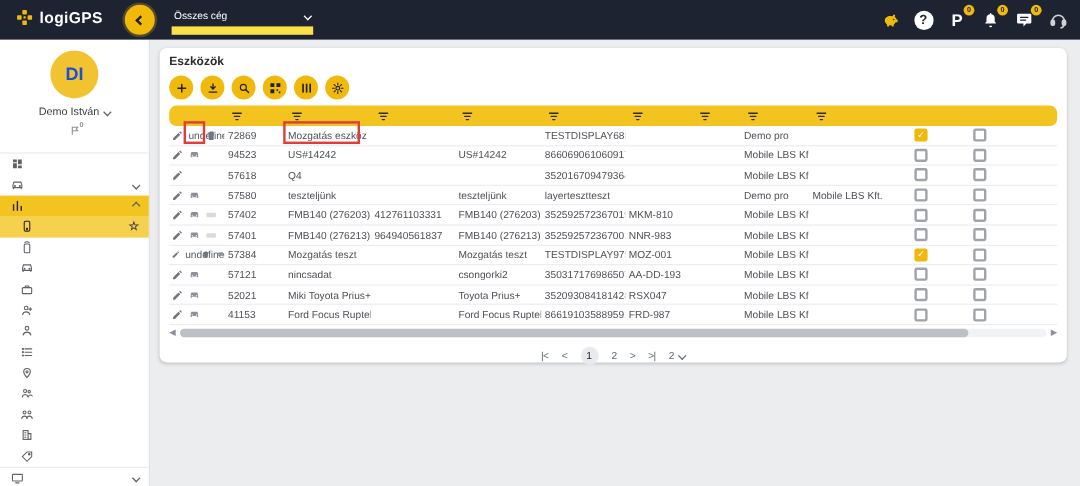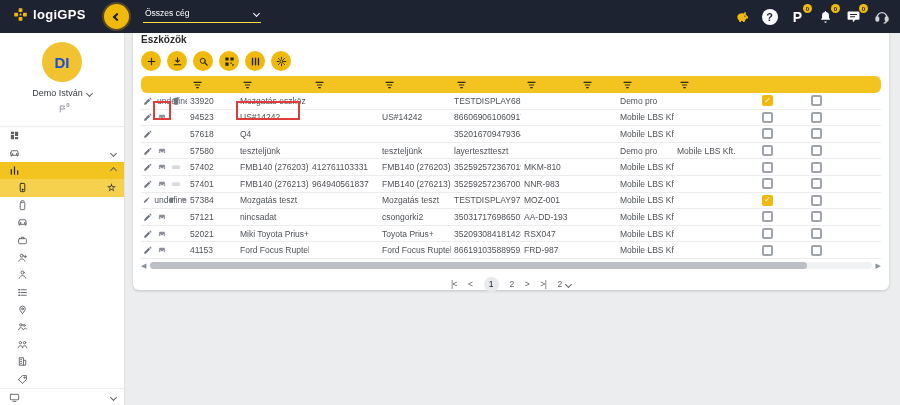--- a/index.html
+++ b/index.html
@@ -10,21 +10,21 @@
   .topbar{position:absolute;left:0;top:0;width:900px;height:33px;background:#1d2331;z-index:6}
   .logo{position:absolute;left:13px;top:7px;display:flex;align-items:center;gap:5px}
   .logo-text{color:#fff;font-size:13px;font-weight:700;letter-spacing:.3px}
   .back-btn{position:absolute;left:104px;top:4px;width:25px;height:25px;border-radius:50%;
     background:#f0b90b;display:flex;align-items:center;justify-content:center;cursor:pointer;
     box-shadow:0 0 0 2px rgba(240,185,11,.25)}
   .chev{display:inline-block;width:5px;height:5px;border-right:1.5px solid #5f6368;border-bottom:1.5px solid #5f6368}
   .chev.down{transform:rotate(45deg)}.chev.up{transform:rotate(-135deg)}.chev.left{transform:rotate(135deg)}
   .chev.dark{border-color:#1d2331;width:6px;height:6px;border-width:2px}
   .chev.white{border-color:#fff}
-  .company{position:absolute;left:143px;top:8px;width:118px;border-bottom:1px solid #fde047;
+  .company{position:absolute;left:143px;top:8px;width:118px;border-bottom:7px solid #fde047;
     color:#fff;font-size:8.5px;display:flex;justify-content:space-between;align-items:center;
     padding:0 2px 4px;cursor:pointer}
   .tb-icons{position:absolute;right:9px;top:0;height:33px;display:flex;align-items:center;gap:9px}
   .tb-ic{position:relative;width:19px;height:19px;display:flex;align-items:center;justify-content:center;cursor:pointer}
   .badge{position:absolute;top:-3px;right:-5px;min-width:9px;height:9px;border-radius:50%;background:#f0b90b;
     color:#1d2331;font-size:6px;font-weight:700;display:flex;align-items:center;justify-content:center}
   .help-circle{width:16px;height:16px;border-radius:50%;background:#fff;color:#1d2331;font-size:11px;
     font-weight:700;display:flex;align-items:center;justify-content:center}
   .p-letter{color:#fff;font-size:14px;font-weight:700}
   
@@ -39,21 +39,21 @@
   .mi .ic{width:11px;height:11px;color:#5f6368;flex:none}
   .mi.child{padding-left:17px}
   .mi .lbl{flex:1;overflow:hidden}
   .mi.active-parent{background:#f3c420;font-weight:700;color:#262626}
   .mi.active-parent .ic{color:#262626}
   .mi.active-child{background:#f6d14e;font-weight:700;color:#262626}
   .mi.active-child .ic{color:#262626}
   .mi .star{font-size:10px;color:#3c4043}
   .mi.admin{border-top:1px solid #ececec}
   
-  .main-card{position:absolute;left:133px;top:28px;width:756px;height:262px;background:#fff;border-radius:6px;
+  .main-card{position:absolute;left:133px;top:40px;width:756px;height:262px;background:#fff;border-radius:6px;
     box-shadow:0 1px 3px rgba(0,0,0,.18);padding:6px 8px 18px;z-index:4}
   .card-title{font-size:10px;font-weight:700;color:#2b2b2b}
   .toolbar{display:flex;gap:6px;margin:6px 0 5px}
   .tbtn{width:20px;height:20px;border-radius:50%;background:#f0b90b;border:none;display:flex;
     align-items:center;justify-content:center;cursor:pointer;color:#1d2331}
   .tbtn svg{width:11px;height:11px}
   .thead,.trow{display:grid;grid-template-columns:46px 50px 72px 70px 72px 70px 56px 40px 57px 65px 57px 40px 45px;align-items:center}
   .thead{background:#f3c420;height:17px;border-radius:6px;font-size:8.3px;font-weight:700;color:#2b2b2b}
   .th{display:flex;align-items:center;gap:3px;padding-left:3px;white-space:nowrap;overflow:visible;cursor:pointer}
   .th.center{justify-content:center;padding-left:0}
@@ -454,21 +454,21 @@
               <path fill="currentColor" stroke="none" d="M3 17.3V21h3.7L17.4 10.3 13.7 6.6 3 17.3zM20.7 7 17 3.3l-1.9 1.9 3.7 3.7L20.7 7z"></path>
             </svg>
           </span>
           <span class="ric" style="color: rgb(85, 90, 96);">undefined</span>
           <span class="ric" style="color: rgb(111, 118, 128);">
             <svg viewBox="0 0 24 24" width="100%" height="100%" fill="none" stroke="currentColor" stroke-width="2" stroke-linecap="round">
               <path fill="currentColor" stroke="none" d="M6.5 8h11l-.9 13H7.4L6.5 8zm2.7-4h5.6l.9 1.6H19V8H5V5.6h3.3L9.2 4z"></path>
             </svg>
           </span>
         </div>
-        <div class="td">33920</div>
+        <div class="td">72869</div>
         <div class="td">Mozgatás eszköz</div>
         <div class="td"></div>
         <div class="td"></div>
         <div class="td">TESTDISPLAY6883</div>
         <div class="td"></div>
         <div class="td"></div>
         <div class="td">Demo pro</div>
         <div class="td"></div>
         <div class="td center">
           <div class="cb checked">✓</div>

